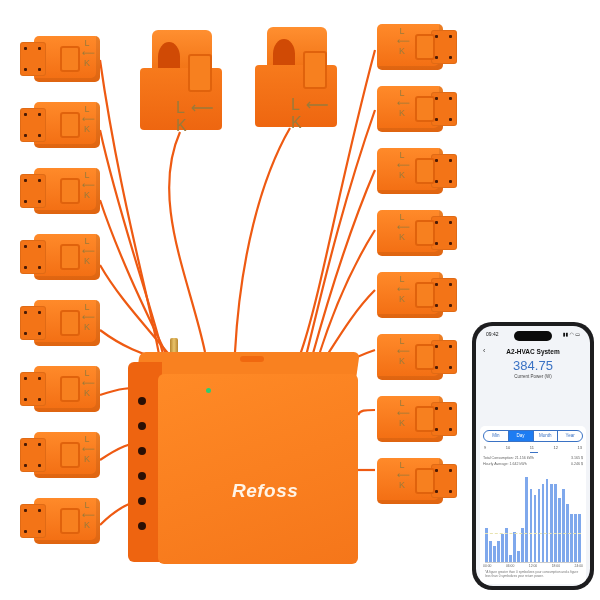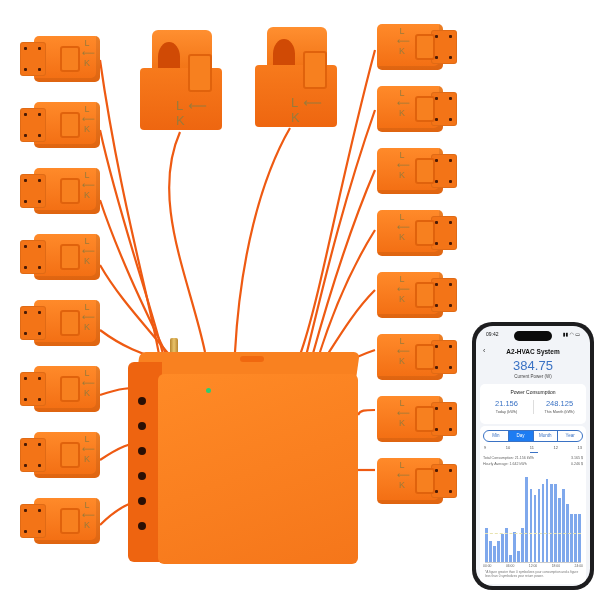--- a/index.html
+++ b/index.html
@@ -16,21 +16,21 @@
   .ct.right .face{left:auto;right:0;}
   .ct.right .body{left:2px;}
   .ct.right .latch{left:40px;}
   .ct.right .lk{left:22px;}
   
   .bigct{position:absolute;width:80px;height:100px;}
   .bigct .top{position:absolute;left:12px;top:0;width:60px;height:40px;background:linear-gradient(180deg,#ff8f30,#f27416);border-radius:6px 6px 0 0;}
   .bigct .hole{position:absolute;left:18px;top:12px;width:22px;height:30px;background:#d04a05;border-radius:50% 50% 0 0;}
   .bigct .base{position:absolute;left:0;top:38px;width:82px;height:62px;background:linear-gradient(180deg,#f77a1c,#ee6610);border-radius:4px;}
   .bigct .clip{position:absolute;left:48px;top:24px;width:20px;height:34px;border:2px solid #e0620c;border-radius:3px;background:#f7801f;}
-  .bigct .lk{position:absolute;left:36px;top:68px;font-size:13px;color:#9a7a3a;letter-spacing:1px;}
+  .bigct .lk{position:absolute;left:36px;top:68px;font-size:16px;color:#9a7a3a;letter-spacing:1px;}
   
   .hub{position:absolute;left:128px;top:352px;width:230px;height:215px;}
   .hub .side{position:absolute;left:0;top:10px;width:34px;height:200px;background:#ee6410;border-radius:6px 0 0 6px;}
   .hub .front{position:absolute;left:30px;top:22px;width:200px;height:190px;background:linear-gradient(160deg,#ff8a26,#f5761a);border-radius:6px;}
   .hub .topface{position:absolute;left:10px;top:0;width:220px;height:26px;background:#f98120;border-radius:6px 6px 0 0;transform:skewX(-8deg);}
   .hub .port{position:absolute;left:10px;width:8px;height:8px;border-radius:50%;background:#2a0f05;}
   .hub .led{position:absolute;left:78px;top:36px;width:5px;height:5px;border-radius:50%;background:#2ecc71;}
   .hub .logo{position:absolute;left:104px;top:128px;font-size:19px;font-weight:bold;color:#fff4e6;font-style:italic;letter-spacing:.5px;}
   .hub .antenna{position:absolute;left:42px;top:-14px;width:8px;height:18px;background:linear-gradient(90deg,#b8862f,#e9c36a,#b8862f);border-radius:2px;}
   .hub .btn{position:absolute;left:112px;top:4px;width:24px;height:6px;background:#f0680f;border-radius:3px;}
@@ -116,42 +116,35 @@
     <div class="btn"></div>
     <div class="side"></div>
     <div class="port" style="top:45px"></div>
       <div class="port" style="top:70px"></div>
     <div class="port" style="top:95px"></div>
       <div class="port" style="top:120px"></div>
     <div class="port" style="top:145px"></div>
       <div class="port" style="top:170px"></div>
     <div class="front"></div>
     <div class="led"></div>
+    <div class="logo">Refoss</div>
   </div>
 
   <div class="phone">
     <div class="screen">
       <div class="status">
         <span>09:42</span>
         <span>▮▮ ◠ ▭</span>
       </div>
       <div class="island"></div>
       <div class="back">‹</div>
       <div class="apphdr">A2-HVAC System</div>
       <div class="power">384.75</div>
       <div class="powerlbl">Current Power (W)</div>
 
-      <div class="card c1">
-        <div class="t">Power Consumption</div>
-        <div class="v" style="left:0">21.156</div>
-        <div class="l" style="left:0">Today (kWh)</div>
-        <div class="sep"></div>
-        <div class="v" style="left:50%">248.125</div>
-        <div class="l" style="left:50%">This Month (kWh)</div>
-      </div>
 
       <div class="card c2">
         <div class="seg">
           <div>Min</div>
           <div class="on">Day</div>
           <div>Month</div>
           <div>Year</div>
         </div>
         <div class="days">
           <span>9</span>

